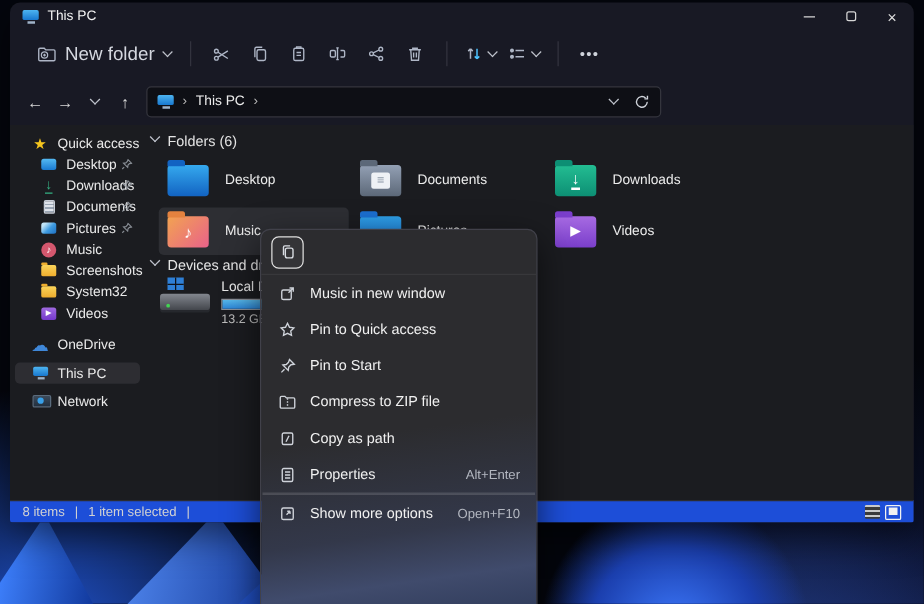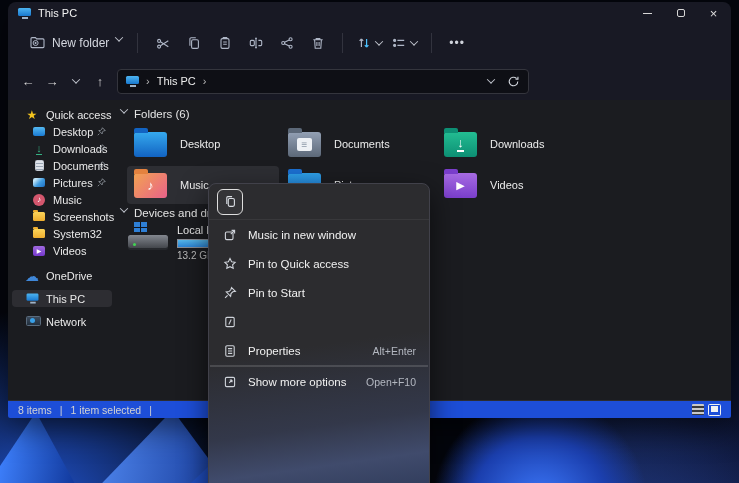--- a/index.html
+++ b/index.html
@@ -28,21 +28,21 @@
   .cap .mindash{width:9px;height:1px;background:#d6d6d6}
   .cap .maxbox{width:8px;height:8px;border:1px solid #d6d6d6;border-radius:2px}
   .cap.close{font-size:13px;line-height:1}
   
   .i-pc{position:relative;width:13px;height:11px;flex:none}
   .i-pc::before{content:"";position:absolute;left:0;top:0;width:13px;height:8px;border-radius:1.5px;
      background:linear-gradient(180deg,#4db4f0,#1878cf)}
   .i-pc::after{content:"";position:absolute;left:3.5px;bottom:0;width:6px;height:1.6px;background:#9fb3c8}
   
   .cmdbar{position:absolute;left:0;top:22px;right:0;height:38px;display:flex;align-items:center;padding-left:16px}
-  .cmd-new{display:flex;gap:7px;color:#d4d7df;font-size:12px;padding:4px 6px;border-radius:4px}
+  .cmd-new{display:flex;align-items:center;gap:7px;color:#d4d7df;font-size:15px;padding:4px 6px;border-radius:4px}
   .vsep{width:1px;height:20px;background:#32333e;margin:0 9px;flex:none}
   .cmd-btn{width:31px;height:26px;display:flex;align-items:center;justify-content:center;border-radius:4px;flex:none}
   .cmd-drop{display:flex;align-items:center;gap:5px;padding:0 5px;height:26px;border-radius:4px}
   .chev{width:6px;height:6px;border-right:1.4px solid #bfc3cc;border-bottom:1.4px solid #bfc3cc;transform:rotate(45deg) translate(-1px,-1px);flex:none}
   .more{color:#cfd3db;font-size:12px;letter-spacing:1px;padding:0 8px}
   
   .addr{position:absolute;left:0;top:60px;right:0;height:38px;display:flex;align-items:center;padding-left:8px}
   .nav-btn{width:24px;height:24px;display:flex;align-items:center;justify-content:center;color:#d8d8d8;font-size:13px;border-radius:4px;flex:none}
   .crumb{margin-left:5px;width:412px;height:25px;background:#0e0f15;border:1px solid #34353d;border-radius:4px;
      display:flex;align-items:center;gap:7px;padding:0 8px}
@@ -453,25 +453,36 @@
         <svg width="14" height="14" viewBox="0 0 14 14" fill="none" stroke="#cfd3da" stroke-width="1.1">
           <path d="M8.6 1.6l3.8 3.8-2.6.4-1.8 1.8-.4 2.7-4.3-4.3 2.7-.4 1.8-1.8z"></path>
           <path d="M4.6 9.4l-2.5 2.5"></path>
         </svg>
       </span>
     <span class="lab">Pin to Start</span>
     <span class="sc"></span>
   </div>
   <div class="ci">
     <span class="ico">
+        <svg width="14" height="13" viewBox="0 0 14 13" fill="none" stroke="#cfd3da" stroke-width="1.1">
+          <path d="M1.2 3.1c0-.5.4-1 1-1h2.7l1.2 1.2h5.7c.5 0 1 .4 1 1v6.2c0 .5-.5 1-1 1H2.2c-.6 0-1-.5-1-1z"></path>
+          <path d="M7 3.6v1.2M7 6v1.2M7 8.4v1.2"></path>
+        </svg>
+      </span>
+    <span class="lab">Compress to ZIP file</span>
+    <span class="sc"></span>
+  </div>
+  <div class="ci">
+    <span class="ico">
         <svg width="14" height="14" viewBox="0 0 14 14" fill="none" stroke="#cfd3da" stroke-width="1.1">
           <rect x="2.8" y="2.4" width="8.4" height="9.2" rx="1.2"></rect>
           <path d="M5.8 9.4l2.4-4.8"></path>
         </svg>
       </span>
+    <span class="lab">Copy as path</span>
     <span class="sc"></span>
   </div>
   <div class="ci">
     <span class="ico">
         <svg width="14" height="14" viewBox="0 0 14 14" fill="none" stroke="#cfd3da" stroke-width="1.1">
           <rect x="2.8" y="1.8" width="8.4" height="10.4" rx="1.2"></rect>
           <path d="M5 4.6h4.2M5 7h4.2M5 9.4h4.2"></path>
           <path d="M4.2 4.6h.01M4.2 7h.01M4.2 9.4h.01" stroke-width="1.6"></path>
         </svg>
       </span>

